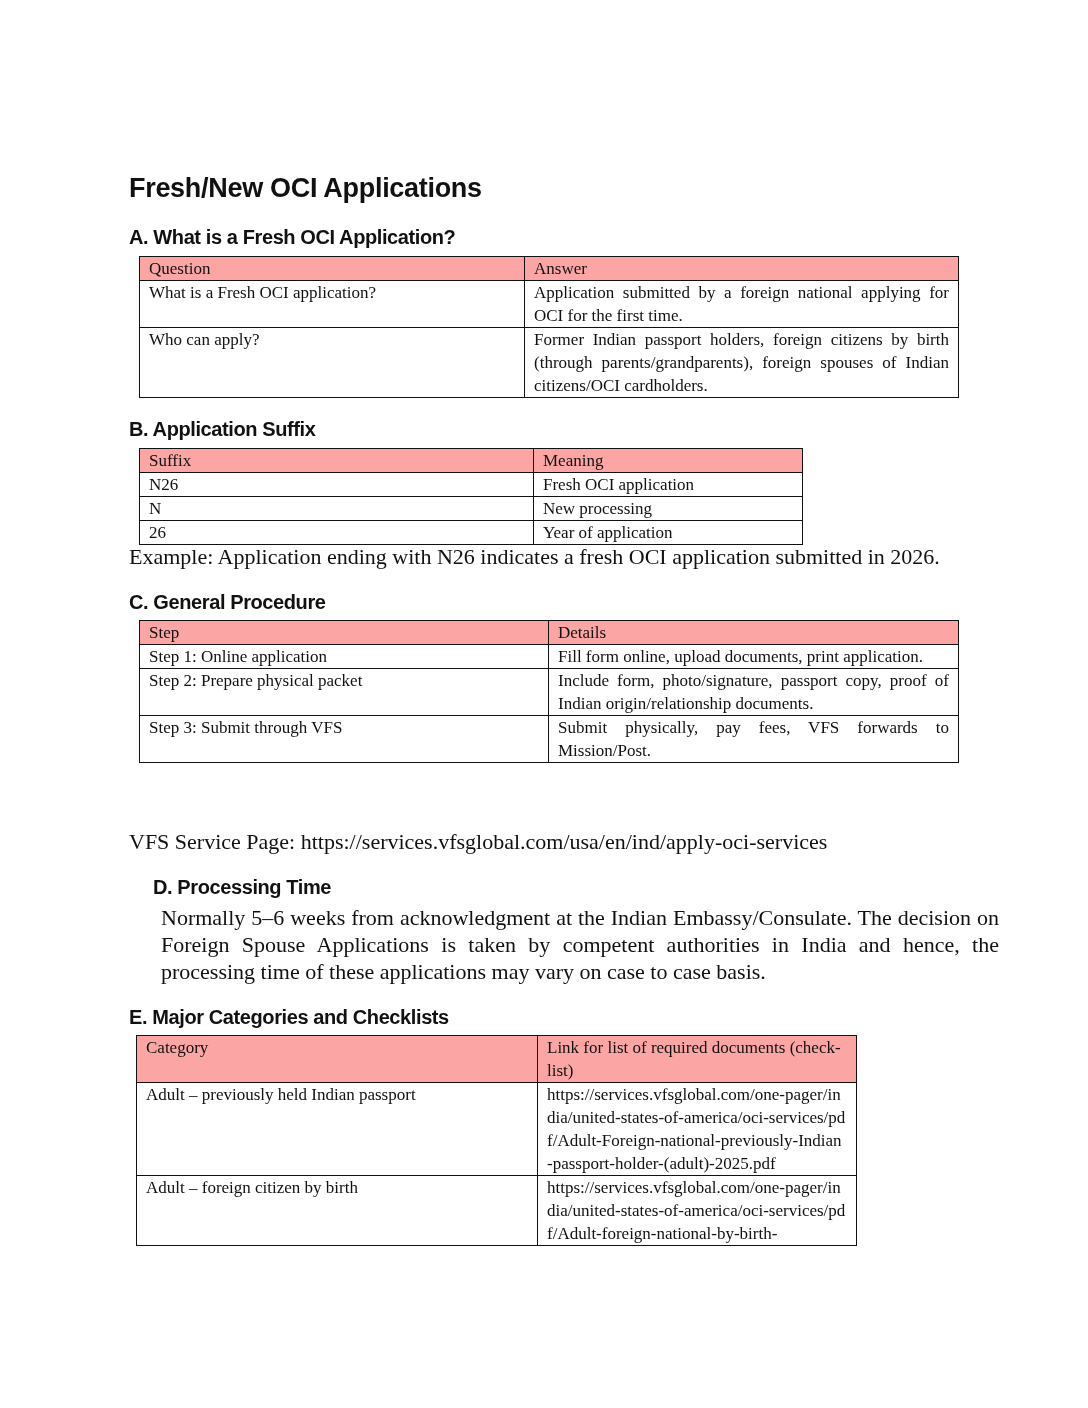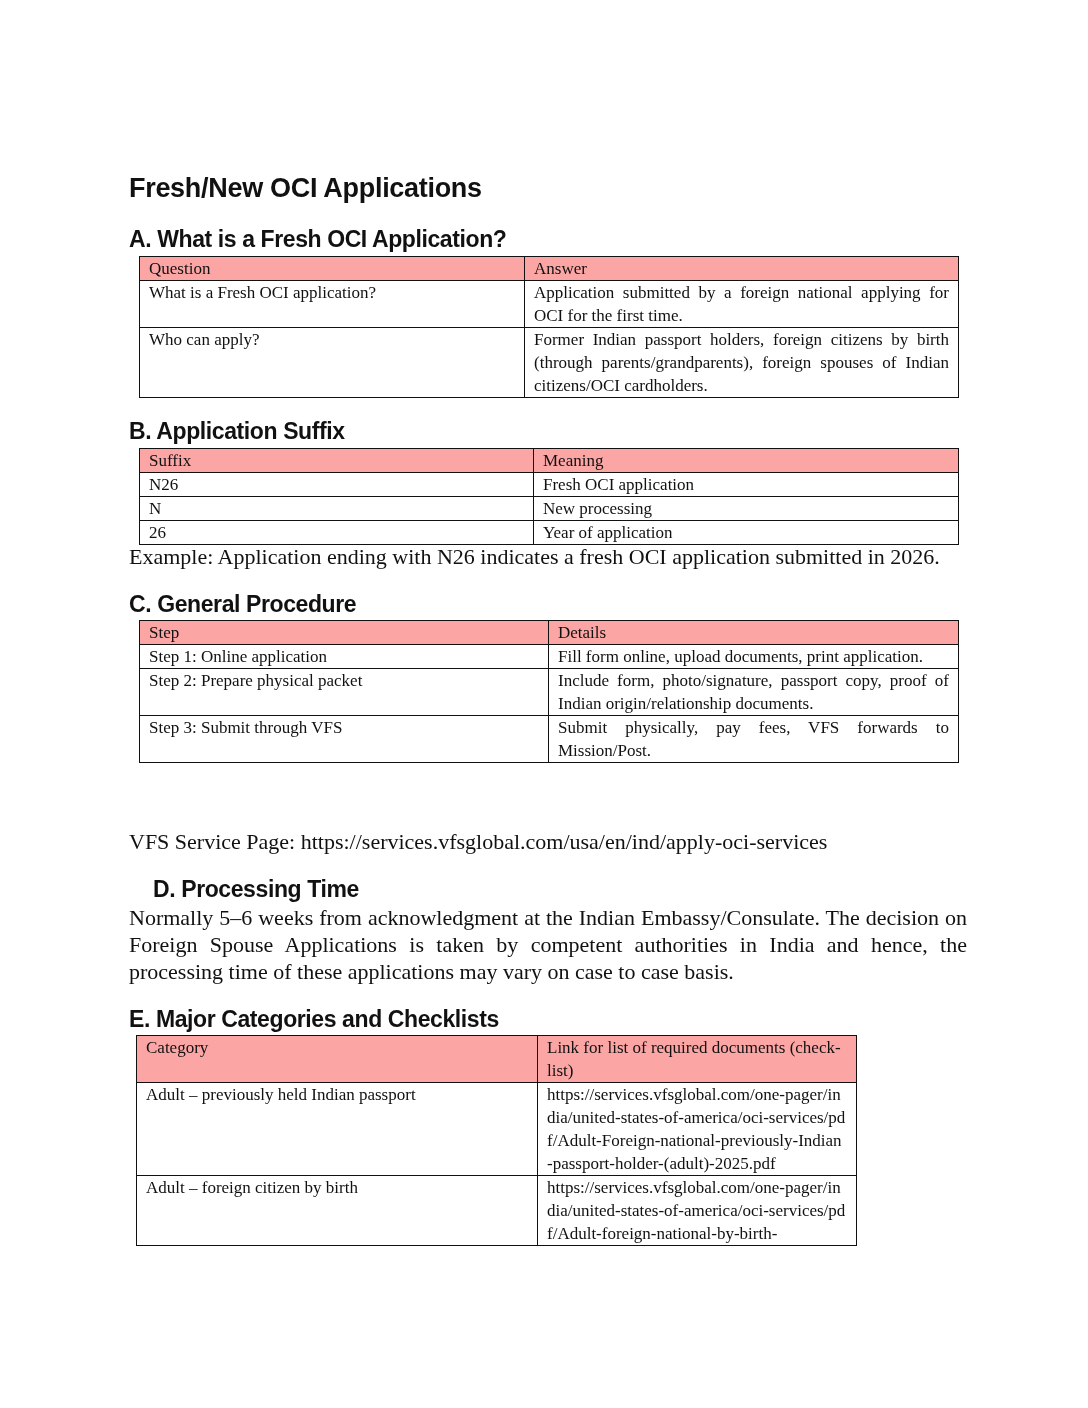--- a/index.html
+++ b/index.html
@@ -1,27 +1,27 @@
 <!DOCTYPE html>
 <html><head>
 <meta charset="utf-8">
 <style>
   html, body { margin:0; padding:0; background:#ffffff; }
   body { width:1088px; height:1408px; position:relative; overflow:hidden;
          font-family:"Liberation Serif", "DejaVu Serif", serif; color:#111; }
   .h1 { position:absolute; left:129px; top:173px; font-family:"Liberation Sans", sans-serif;
         font-weight:bold; font-size:27px; letter-spacing:-0.3px; }
   .h2 { position:absolute; left:129px; font-family:"Liberation Sans", sans-serif;
-        font-weight:bold; font-size:23px; letter-spacing:-0.4px; }
+        font-weight:bold; font-size:20px; letter-spacing:-0.4px; }
   table { position:absolute; border-collapse:collapse; font-size:17px; line-height:23px; }
   td, th { border:1.5px solid #111; padding:0 9px; vertical-align:top; text-align:left; font-weight:normal; }
   th { background:#fca5a5; }
   td.just { text-align:justify; text-align-last:left; }
   .para { position:absolute; left:129px; font-size:22px; line-height:27px; }
-  .justify { text-align:justify; width:838px; }
+  .justify { text-align:justify; width:838px;margin-left:32px; }
 </style>
 </head>
 <body>
 
 <div class="h1">Fresh/New OCI Applications</div>
 
 <div class="h2" style="top:226px;">A. What is a Fresh OCI Application?</div>
 <table style="left:139px; top:256px; width:820px;">
   <tbody>
       <tr>
@@ -33,21 +33,21 @@
     <td class="just">Application submitted by a foreign national applying for OCI for the first time.</td>
   </tr>
   <tr>
     <td>Who can apply?</td>
     <td class="just">Former Indian passport holders, foreign citizens by birth (through parents/grandparents), foreign spouses of Indian citizens/OCI cardholders.</td>
   </tr>
 </tbody>
   </table>
 
 <div class="h2" style="top:418px;">B. Application Suffix</div>
-<table style="left:139px; top:448px; width:820px;">
+<table style="left:139px; top:448px; width:664px;">
   <tbody>
       <tr>
     <th style="width:375px;">Suffix</th>
     <th>Meaning</th>
   </tr>
   <tr>
     <td>N26</td>
     <td>Fresh OCI application</td>
   </tr>
   <tr>

